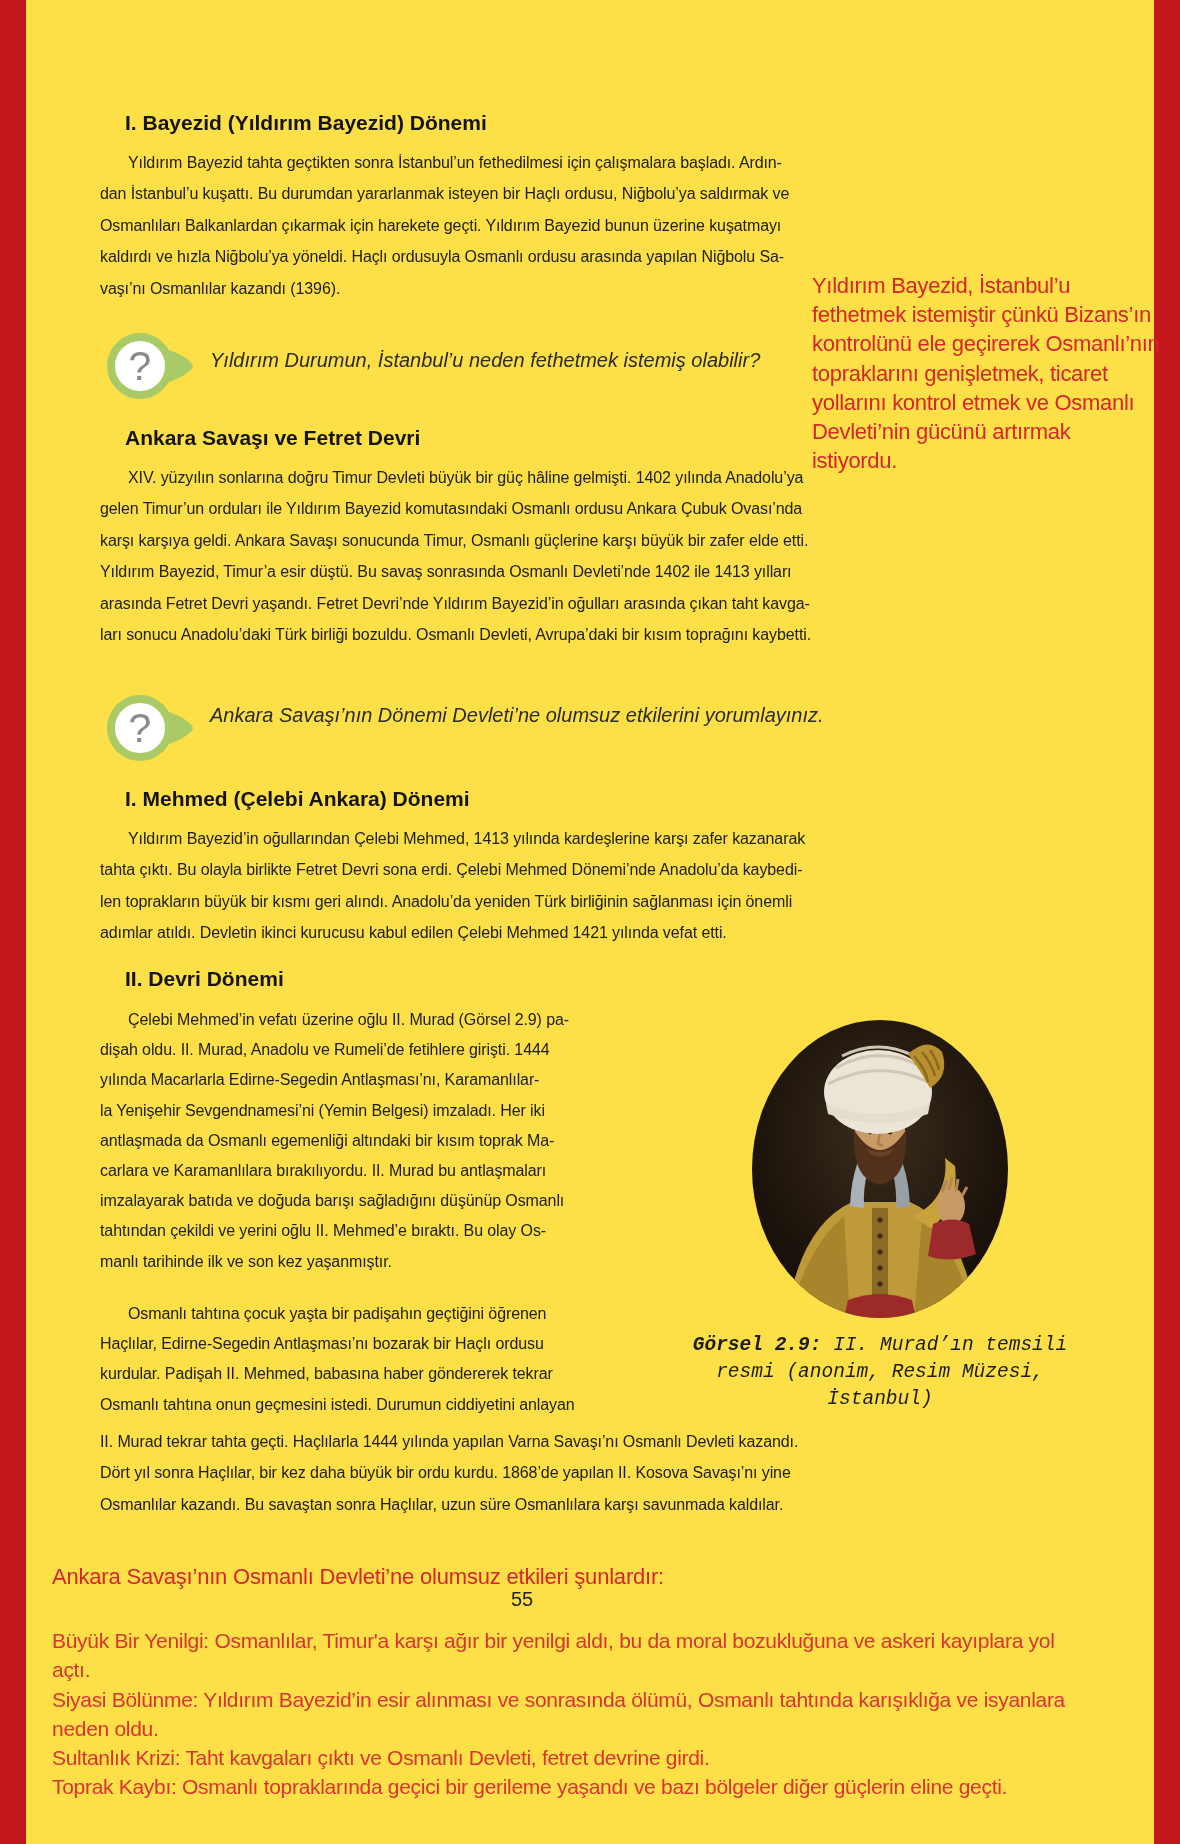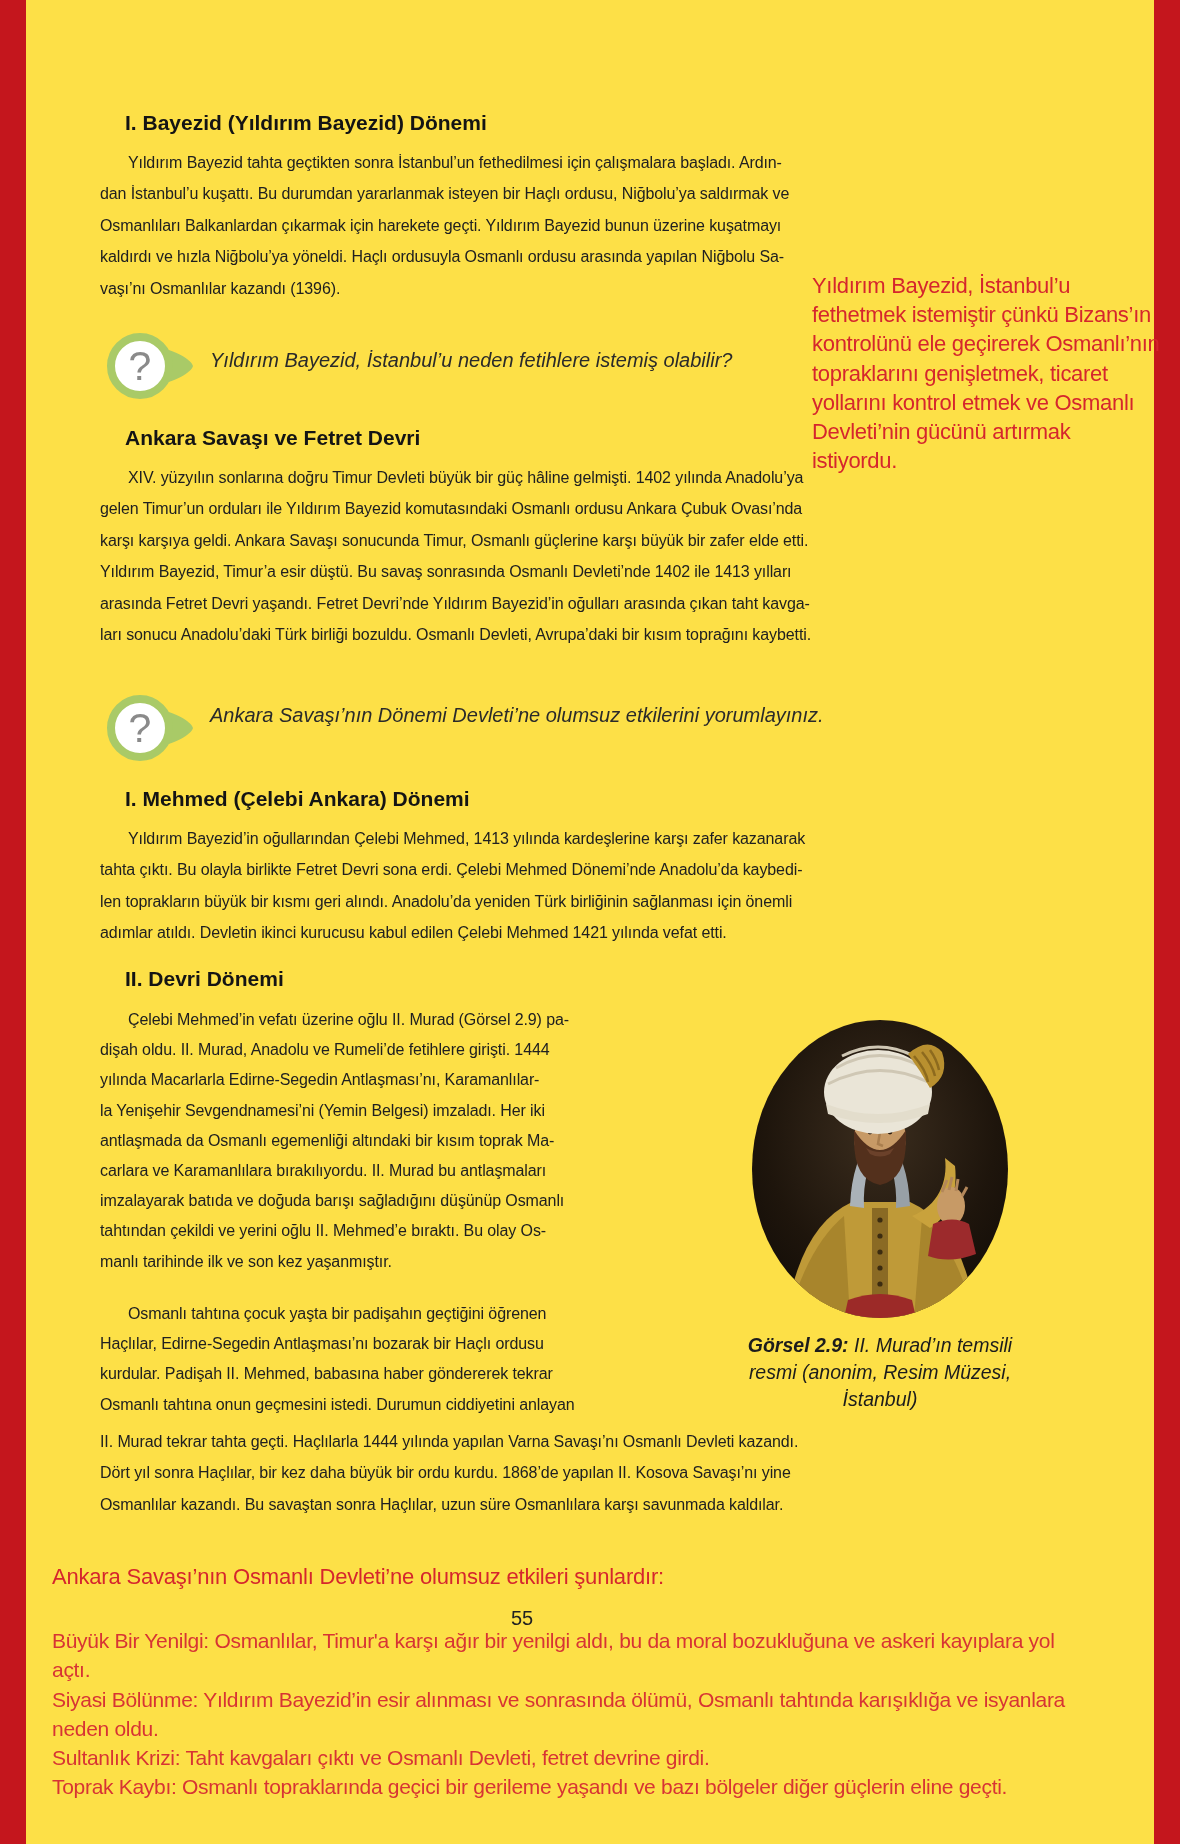--- a/index.html
+++ b/index.html
@@ -13,24 +13,24 @@
         letter-spacing:-0.1px;}
   .para.narrow{line-height:30.2px;}
   .indent{text-indent:28px;}
   .qtext{position:absolute;font-style:italic;font-size:20px;color:#2a2a2a;}
   .qicon{position:absolute;width:92px;height:80px;}
   .ann{position:absolute;color:#d5262d;font-size:22px;line-height:29.2px;white-space:pre-line;
        letter-spacing:-0.3px;}
   .ans-intro{position:absolute;color:#d5262d;font-size:22px;letter-spacing:-0.2px;}
   .ans-block{position:absolute;color:#d73434;font-size:21px;line-height:29.3px;white-space:pre-line;
        letter-spacing:-0.3px;}
-  .pagenum{position:absolute;font-size:20px;color:#222;text-align:center;margin-top:19px;}
+  .pagenum{position:absolute;font-size:20px;color:#222;text-align:center;}
   .portrait{position:absolute;width:256px;height:298px;border-radius:50%;overflow:hidden;}
   .portrait svg{display:block;}
-  .caption{position:absolute;font-family:Liberation Sans, sans-serif;font-style:italic;
+  .caption{position:absolute;font-family:Liberation Mono, monospace;font-style:italic;
        font-size:19.5px;line-height:27px;text-align:center;white-space:pre-line;color:#1c1c1c;}
   .cap-b{font-weight:bold;}
 </style>
 </head>
 <body>
 
 <div class="page">
 
   <div class="bar left"></div>
   <div class="bar right"></div>
@@ -50,21 +50,21 @@
 Devleti’nin gücünü artırmak
 istiyordu.</div>
 
   <div class="qicon" style="left:104px;top:326px;">
     <svg width="92" height="80" viewBox="0 0 92 80">
       <path d="M58,22 C80,28 88,36 89,40 C88,44 80,52 58,58 Q70,40 58,22 Z" fill="#a9ca67"></path>
       <circle cx="36" cy="40" r="29" fill="#ffffff" stroke="#a9ca67" stroke-width="8"></circle>
       <text x="36" y="54" text-anchor="middle" font-size="41" fill="#8a8a8a" font-family="Liberation Sans, sans-serif">?</text>
     </svg>
   </div>
-  <div class="qtext" style="left:210px;top:349px;">Yıldırım Bayezid, İstanbul’u neden fetihlere istemiş olabilir?</div>
+  <div class="qtext" style="left:210px;top:349px;">Yıldırım Durumun, İstanbul’u neden fethetmek istemiş olabilir?</div>
 
   <div class="hd" style="left:125px;top:426px;">Ankara Savaşı ve Fetret Devri</div>
   <div class="para indent" style="left:100px;top:462px;width:968px;">XIV. yüzyılın sonlarına doğru Timur Devleti büyük bir güç hâline gelmişti. 1402 yılında Anadolu’ya
 gelen Timur’un orduları ile Yıldırım Bayezid komutasındaki Osmanlı ordusu Ankara Çubuk Ovası’nda
 karşı karşıya geldi. Ankara Savaşı sonucunda Timur, Osmanlı güçlerine karşı büyük bir zafer elde etti.
 Yıldırım Bayezid, Timur’a esir düştü. Bu savaş sonrasında Osmanlı Devleti’nde 1402 ile 1413 yılları
 arasında Fetret Devri yaşandı. Fetret Devri’nde Yıldırım Bayezid’in oğulları arasında çıkan taht kavga-
 ları sonucu Anadolu’daki Türk birliği bozuldu. Osmanlı Devleti, Avrupa’daki bir kısım toprağını kaybetti.</div>
 
   <div class="qicon" style="left:104px;top:688px;">

